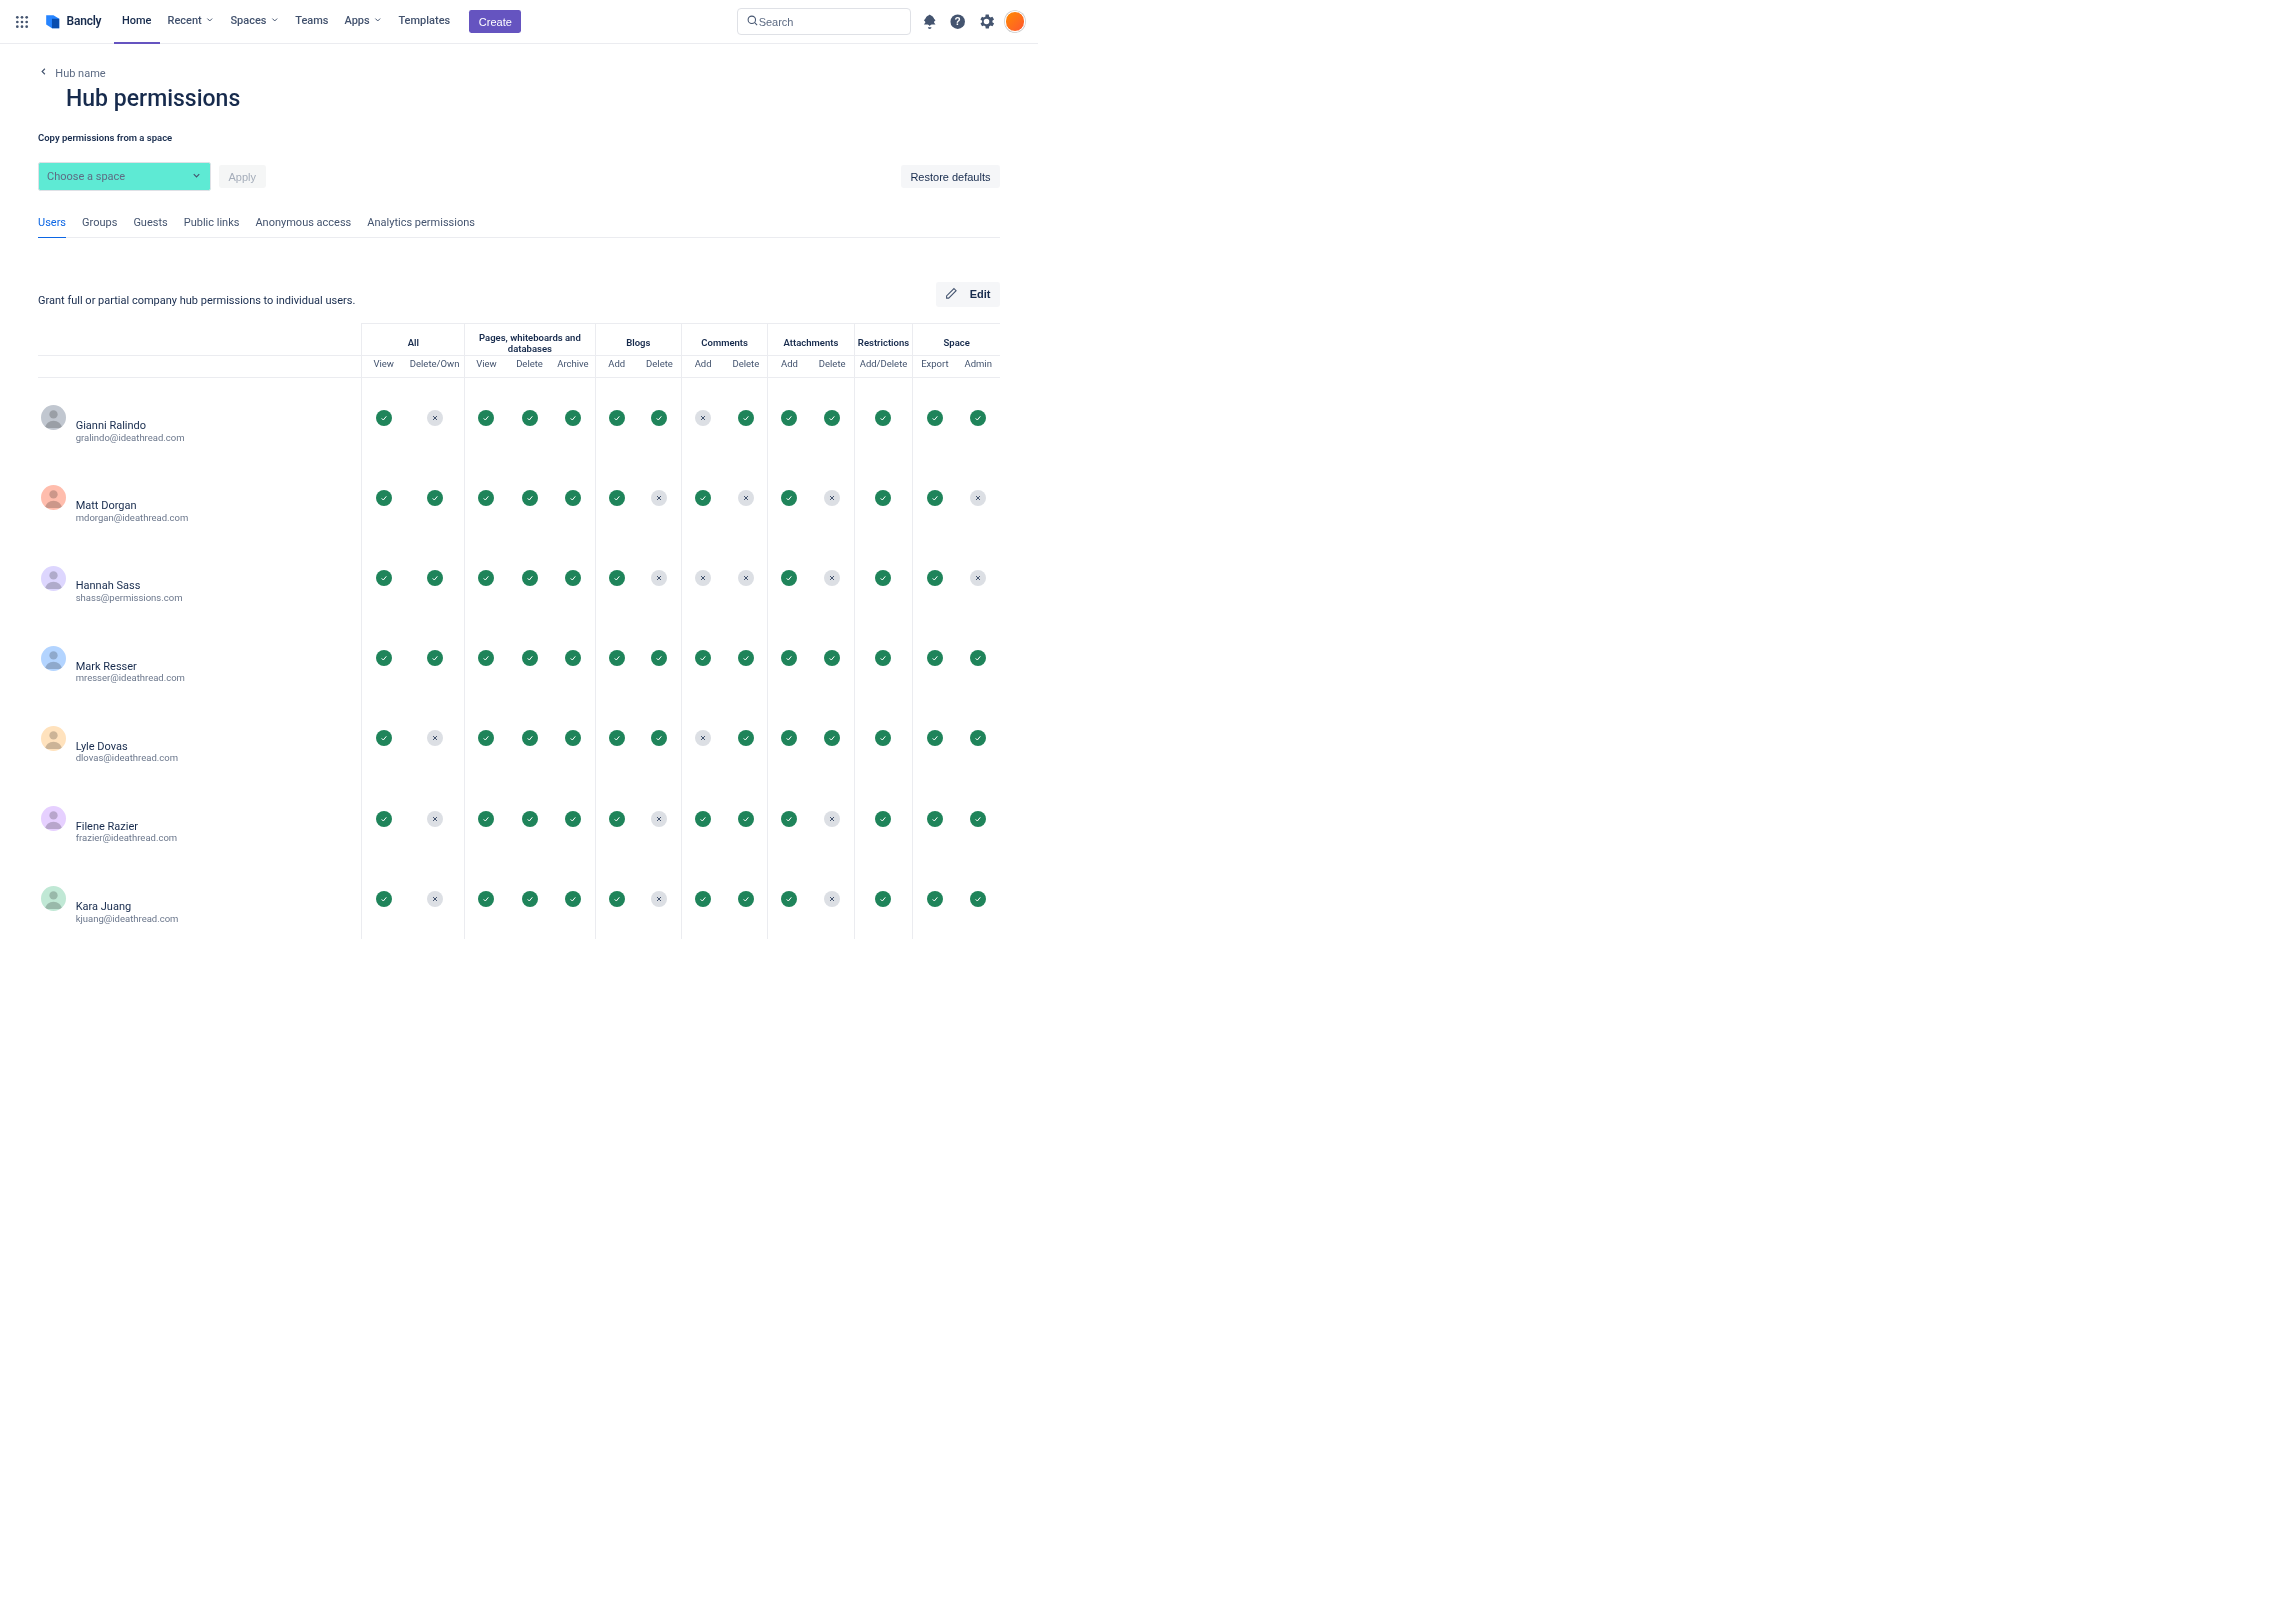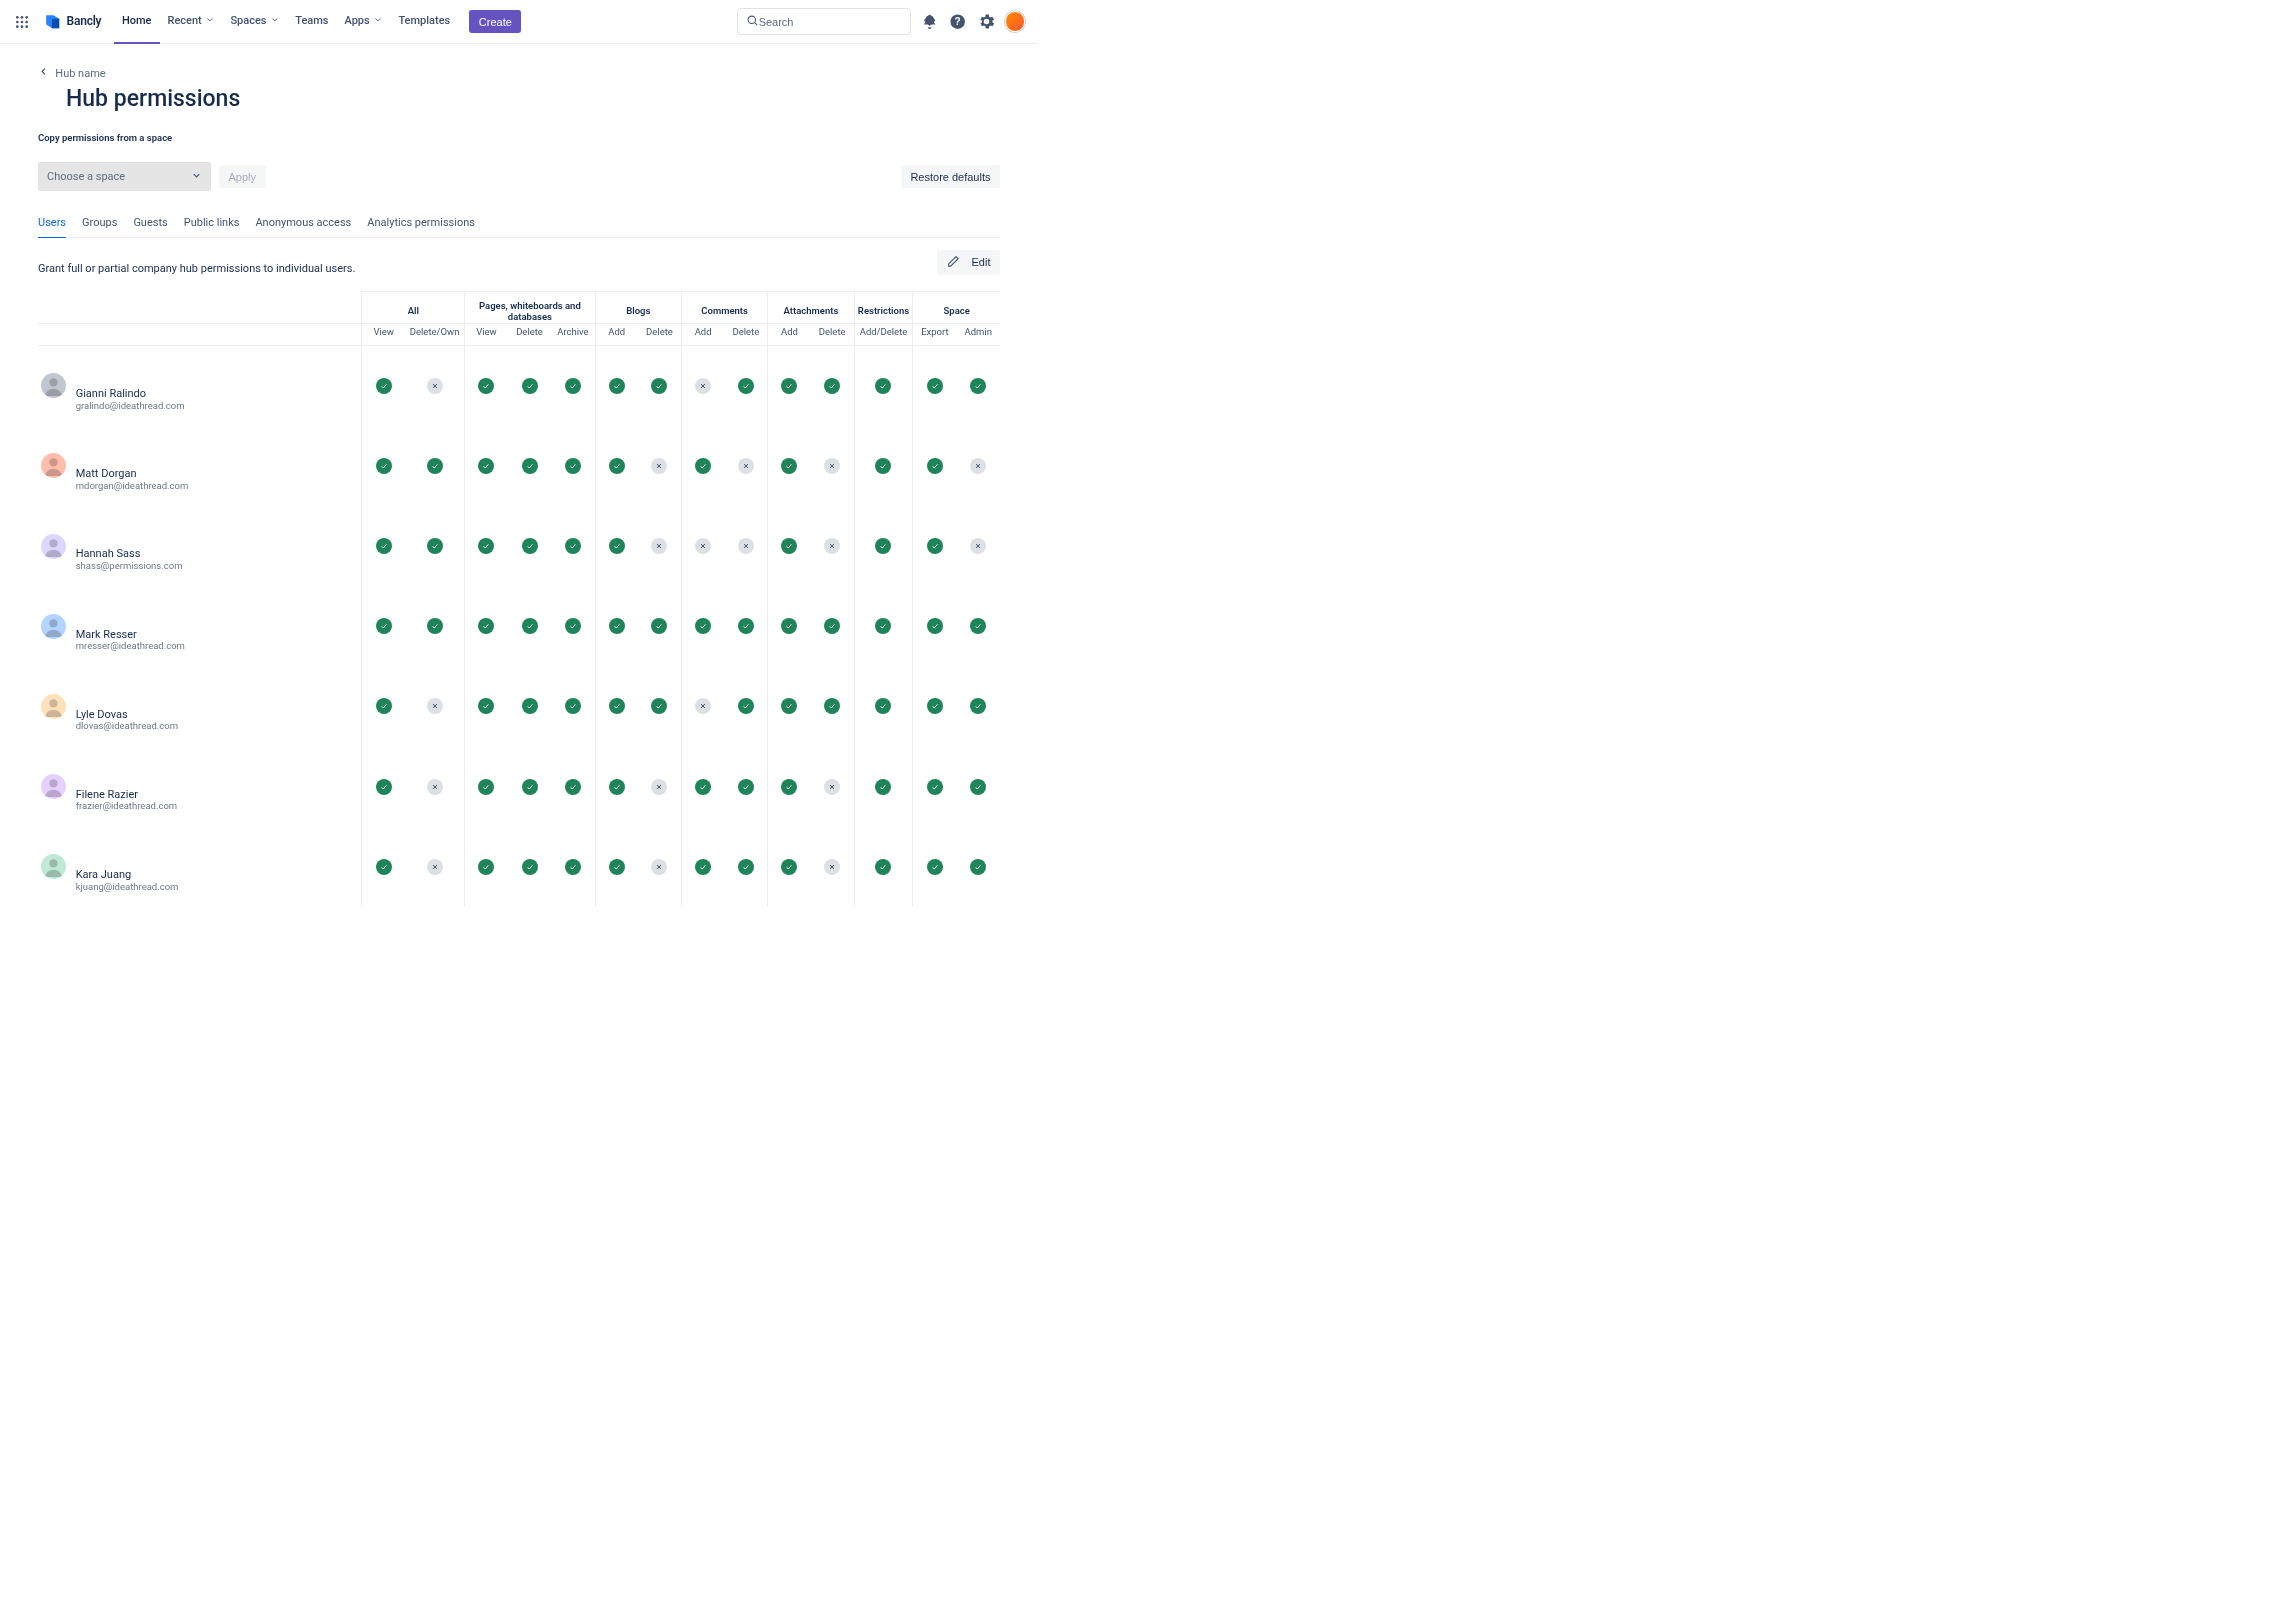--- a/index.html
+++ b/index.html
@@ -70,21 +70,21 @@
 
   
   .content { padding: 22px 38px; }
   .breadcrumb { display:flex; align-items:center; gap:6.3px; color:#5E6C84; font-size:11px; cursor:pointer; margin-bottom:4.8px;}
   .page-title { font-size:23px; font-weight:500; color:#172B4D; margin-bottom: 20.6px; margin-left: 28px;}
   .copy-label { font-size:9.5px; font-weight:600; color:#172B4D; margin-bottom:19px;}
   .copy-row { display:flex; align-items:center; gap:8px; margin-bottom: 19px;}
   .space-select {
     display:flex; align-items:center; justify-content:space-between;
     border:1.6px solid #DFE1E6; border-radius:2.4px; padding:4.8px 8px;
-    width:173px; height:28.5px; background:#e5e5e5; cursor:pointer;
+    width:173px; height:28.5px; background:#5eead4; cursor:pointer;
     color:#5E6C84; font-size:11px;
   }
   .apply-btn {
     border:none; background:#0912220a; color:#A5ADBA;
     padding:5.5px 9.5px; border-radius:2.4px; font-size:11px; font-weight:500;
     cursor:not-allowed;
   }
   .restore-btn-wrap { margin-left:auto; }
   .restore-btn {
     border:none; background:#091E420A; color:#172B4D;
@@ -95,22 +95,23 @@
   
   .tabs { display:flex; gap:16px; border-bottom:1.6px solid #EBECF0; margin-bottom: 12.7px;}
   .tab { padding: 6.3px 0 8px; font-weight:400; font-size:11px; color:#44546F; cursor:pointer; border-bottom:1.6px solid transparent; margin-bottom:-1.6px;}
   .tab.active { color:#0C66E4; border-bottom-color:#0C66E4;}
 
   .helper-row { display:flex; align-items:flex-end; justify-content:space-between; margin-bottom: 16px;}
   .helper-text { color:#172B4D; font-size:11px; }
   .edit-btn {
     display:flex; align-items:center; gap:12px;
     border:none; background:#091E420A; color:#172B4D;
-    padding:4.8px 9.5px; border-radius:2.4px; font-size:11px; font-weight:400;
+    padding:4.8px 9.5px; border-radius:2.4px; font-size:11px; font-weight:700;
     cursor:pointer;
+    margin-top:32px;
   }
 
   
   .perm-table { width:100%; border-collapse: collapse; }
   .perm-table th, .perm-table td { text-align:center; }
   .group-header th {
     font-size:9.5px; font-weight:600; color:#172B4D; padding: 8px 3.2px 1.6px;
     border-left:1.6px solid #EBECF0;
   }
   .group-header th:first-child { border-left:none; border-top:none;}

